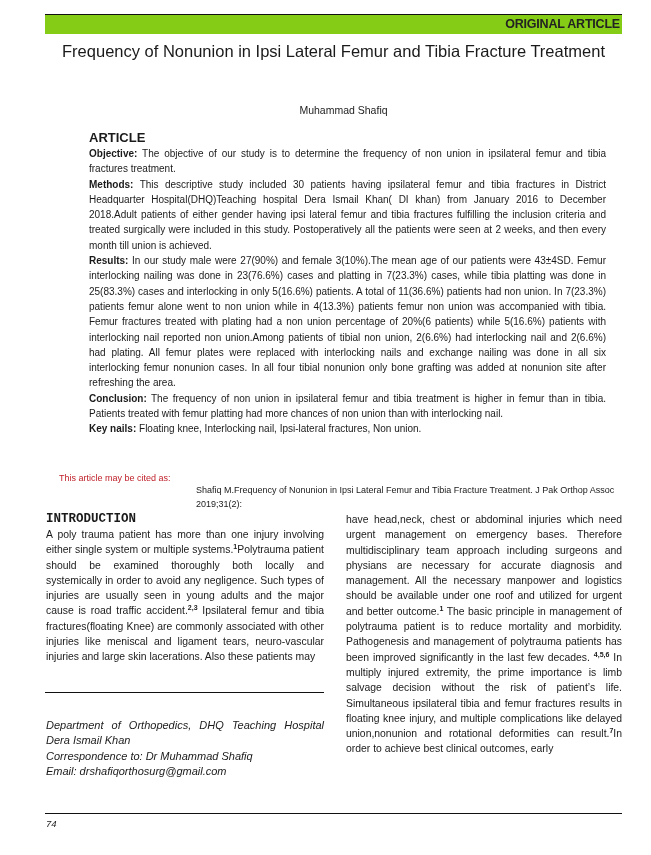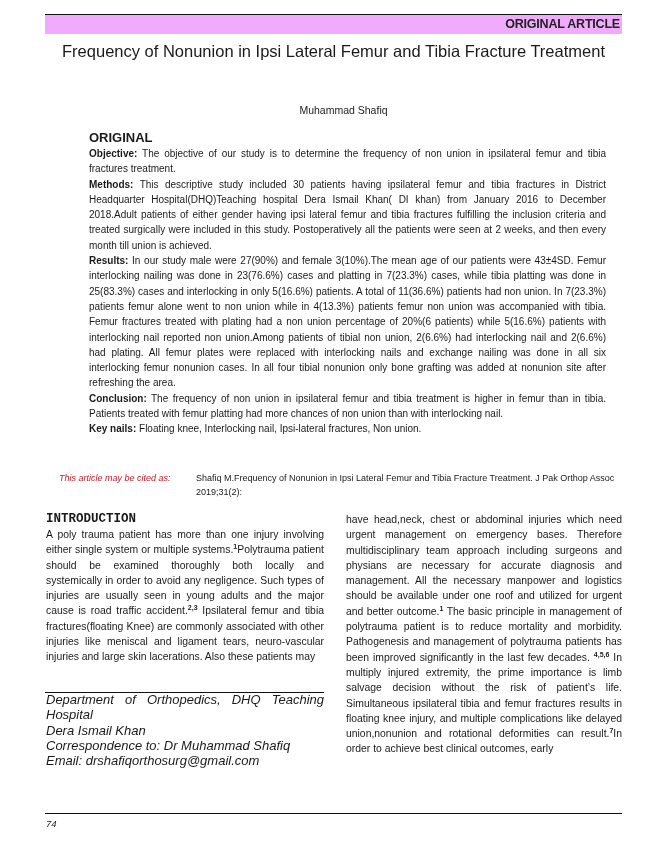--- a/index.html
+++ b/index.html
@@ -2,21 +2,21 @@
 <html><head>
   <meta charset="utf-8">
   <style>
     html, body { margin: 0; padding: 0; }
     body {
       width: 651px; height: 855px; background: #ffffff; position: relative; overflow: hidden;
       font-family: "Liberation Sans", sans-serif; color: #1a1a1a;
     }
     .topbar {
       position: absolute; left: 45px; top: 14px; width: 577px; height: 19px;
-      background: #f0abfc; border-top: 1.5px solid #111;
+      background: #84cc16; border-top: 1.5px solid #111;
     }
     .topbar-label {
       position: absolute; right: 2px; top: 2px; font-size: 12.5px; font-weight: bold; color: #222;
       letter-spacing: -0.2px;
     }
     .title {
       position: absolute; left: 45px; top: 40px; width: 577px; text-align: center;
       font-size: 16.5px; font-weight: normal; line-height: 23px; color: #1a1a1a;
     }
     .author {
@@ -27,51 +27,51 @@
       position: absolute; left: 89px; top: 130px; width: 517px;
     }
     .abstract-heading { font-size: 13px; font-weight: bold; margin: 0 0 1px 0; color: #1a1a1a; }
     .abstract p {
       margin: 0; font-size: 10px; line-height: 15.3px; text-align: justify; color: #1a1a1a;
     }
     .abstract b { font-weight: bold; }
     .cite {
       position: absolute; left: 59px; top: 471px; width: 560px; font-size: 9px; line-height: 14px;
     }
-    .cite-label { position: absolute; left: 0; top: 0; color: #c0202a; font-style: italic; }
-    .cite-text { position: absolute; left: 137px; top: 0; width: 420px; color: #1a1a1a; }
+    .cite-label { position: absolute; left: 0; top: 0; color: #c0202a; }
+    .cite-text { position: absolute; left: 137px; top: 12px; width: 420px; color: #1a1a1a; }
     .col-left { position: absolute; left: 46px; top: 512px; width: 278px; }
     .col-right { position: absolute; left: 346px; top: 512px; width: 276px; }
     .section-heading { font-size: 12.5px; font-weight: bold; margin: 0; line-height: 15px; font-family: Liberation Mono, monospace; }
     .body-text {
       margin: 0; font-size: 10.4px; line-height: 15.3px; text-align: justify; color: #1a1a1a;
     }
     sup { font-size: 7px; line-height: 0; font-weight: bold; }
     .divider { position: absolute; left: 45px; top: 692px; width: 279px; height: 0; border-top: 1.3px solid #111; }
     .affil {
-      position: absolute; left: 46px; top: 692px; width: 278px; font-size: 13px; line-height: 15.3px;
+      position: absolute; left: 46px; top: 718px; width: 278px; font-size: 11px; line-height: 15.3px;
       font-style: italic; color: #1a1a1a;
     }
     .affil div.just { text-align: justify; text-align-last: justify; }
     .footer-rule { position: absolute; left: 45px; top: 813px; width: 577px; border-top: 1.3px solid #111; }
     .footer-left { position: absolute; left: 46px; top: 818px; font-size: 9.5px; font-style: italic; color: #222; text-align: center; }
     .footer-right { position: absolute; right: 30px; top: 859px; font-size: 9.5px; color: #222; }
   </style>
 </head>
 <body>
 
 <div class="topbar">
   <span class="topbar-label">ORIGINAL ARTICLE</span>
 </div>
 
 <div class="title">Frequency of Nonunion in Ipsi Lateral Femur and Tibia Fracture Treatment</div>
 <div class="author">Muhammad Shafiq</div>
 
 <div class="abstract">
-  <div class="abstract-heading">ORIGINAL</div>
+  <div class="abstract-heading">ARTICLE</div>
   <p><b>Objective:</b><span> The objective of our study is to determine the frequency of non union in ipsilateral femur and tibia fractures treatment.</span></p>
   <p><b>Methods:</b><span> This descriptive study included 30 patients having ipsilateral femur and tibia fractures in District Headquarter Hospital(DHQ)Teaching hospital Dera Ismail Khan( DI khan) from January 2016 to December 2018.Adult patients of either gender having ipsi lateral femur and tibia fractures fulfilling the inclusion criteria and treated surgically were included in this study. Postoperatively all the patients were seen at 2 weeks, and then every month till union is achieved.</span></p>
   <p><b>Results:</b><span> In our study male were 27(90%) and female 3(10%).The mean age of our patients were 43±4SD. Femur interlocking nailing was done in 23(76.6%) cases and platting in 7(23.3%) cases, while tibia platting was done in 25(83.3%) cases and interlocking in only 5(16.6%) patients. A total of 11(36.6%) patients had non union. In 7(23.3%) patients femur alone went to non union while in 4(13.3%) patients femur non union was accompanied with tibia. Femur fractures treated with plating had a non union percentage of 20%(6 patients) while 5(16.6%) patients with interlocking nail reported non union.Among patients of tibial non union, 2(6.6%) had interlocking nail and 2(6.6%) had plating. All femur plates were replaced with interlocking nails and exchange nailing was done in all six interlocking femur nonunion cases. In all four tibial nonunion only bone grafting was added at nonunion site after refreshing the area.</span></p>
   <p><b>Conclusion:</b><span> The frequency of non union in ipsilateral femur and tibia treatment is higher in femur than in tibia. Patients treated with femur platting had more chances of non union than with interlocking nail.</span></p>
   <p><b>Key nails:</b><span> Floating knee, Interlocking nail, Ipsi-lateral fractures, Non union.</span></p>
 </div>
 
 <div class="cite">
   <span class="cite-label">This article may be cited as:</span>
   <span class="cite-text">Shafiq M.Frequency of Nonunion in Ipsi Lateral Femur and Tibia Fracture Treatment. J Pak Orthop Assoc 2019;31(2):</span>

